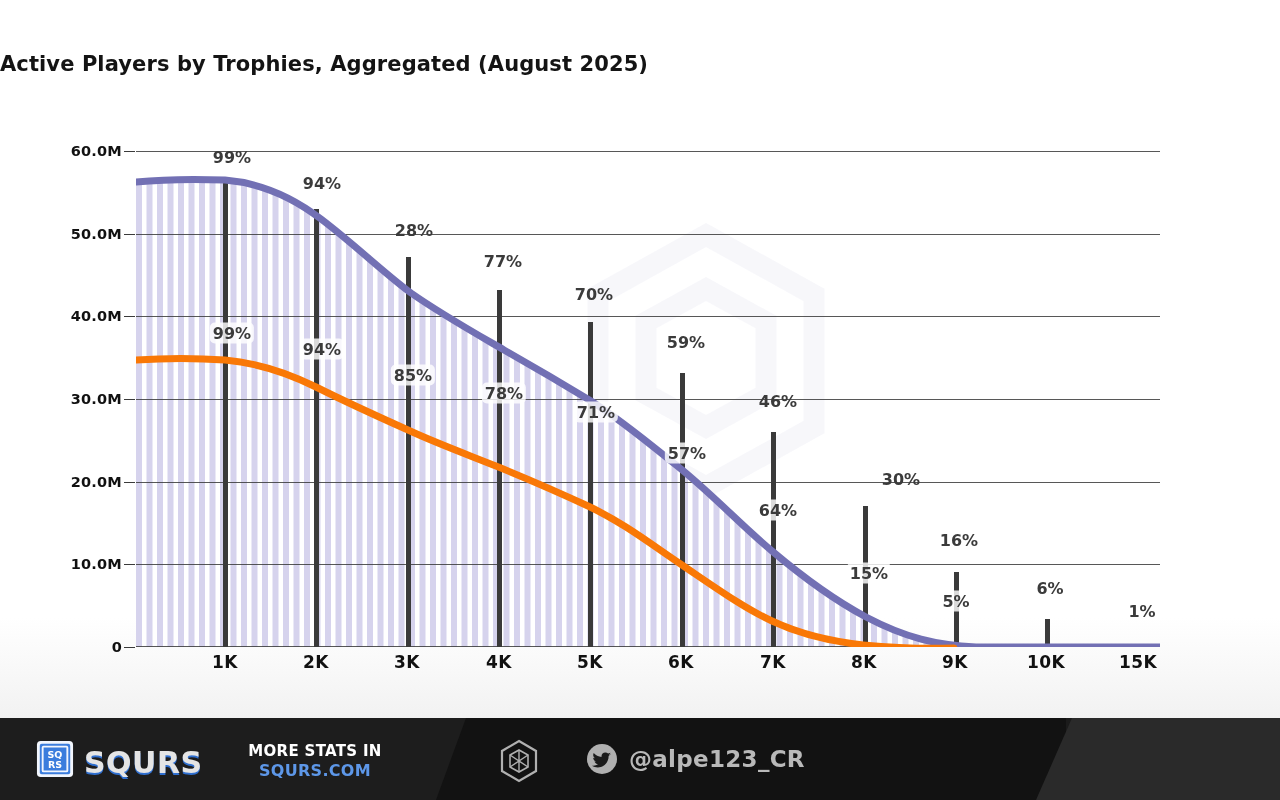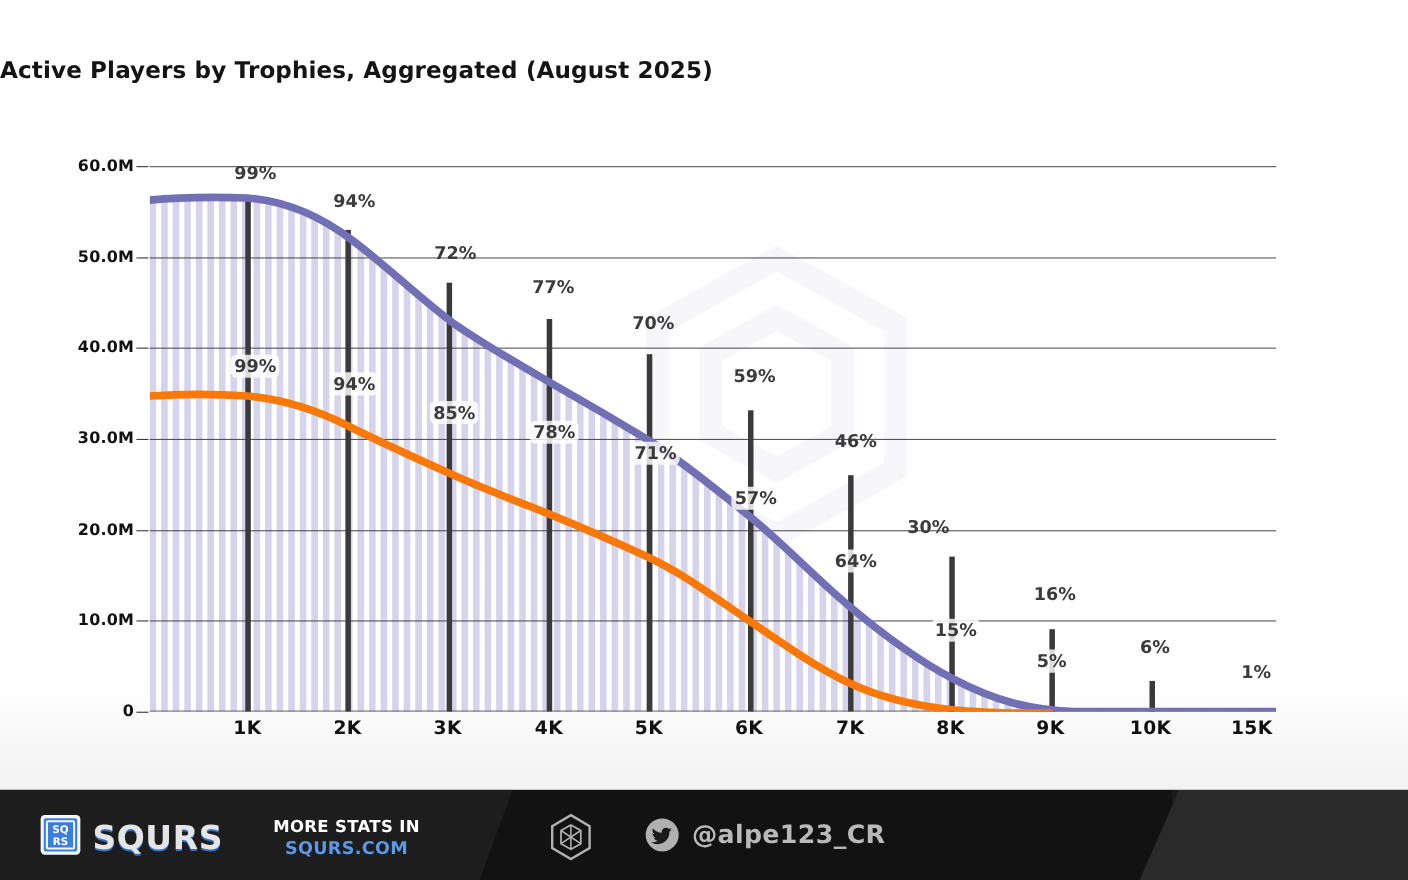--- a/index.html
+++ b/index.html
@@ -284,26 +284,26 @@
                    C392,328 422,341 452,355 C488,372 516,394 546,414
                    C580,437 608,457 636,470 C668,485 700,491 727,494
                    C760,497 790,498 818,497" fill="none" stroke="#f97806" stroke-width="7" stroke-linecap="round" stroke-linejoin="round"></path>
         </svg>
 
       </div>
     </div>
 
     <div class="dlabel" style="left:232px;top:157px">99%</div>
     <div class="dlabel" style="left:322px;top:183px">94%</div>
-    <div class="dlabel" style="left:414px;top:230px">72%</div>
+    <div class="dlabel" style="left:414px;top:230px">28%</div>
     <div class="dlabel" style="left:503px;top:261px">77%</div>
     <div class="dlabel" style="left:594px;top:294px">70%</div>
     <div class="dlabel" style="left:686px;top:342px">59%</div>
     <div class="dlabel" style="left:778px;top:401px">46%</div>
-    <div class="dlabel" style="left:844px;top:479px">30%</div>
+    <div class="dlabel" style="left:901px;top:479px">30%</div>
     <div class="dlabel" style="left:959px;top:540px">16%</div>
     <div class="dlabel" style="left:1050px;top:588px">6%</div>
     <div class="dlabel" style="left:1142px;top:611px">1%</div>
 
     <div class="dlabel boxed" style="left:232px;top:333px">99%</div>
     <div class="dlabel boxed" style="left:322px;top:349px">94%</div>
     <div class="dlabel boxed" style="left:413px;top:375px">85%</div>
     <div class="dlabel boxed" style="left:504px;top:393px">78%</div>
     <div class="dlabel boxed" style="left:596px;top:412px">71%</div>
     <div class="dlabel boxed" style="left:687px;top:453px">57%</div>

